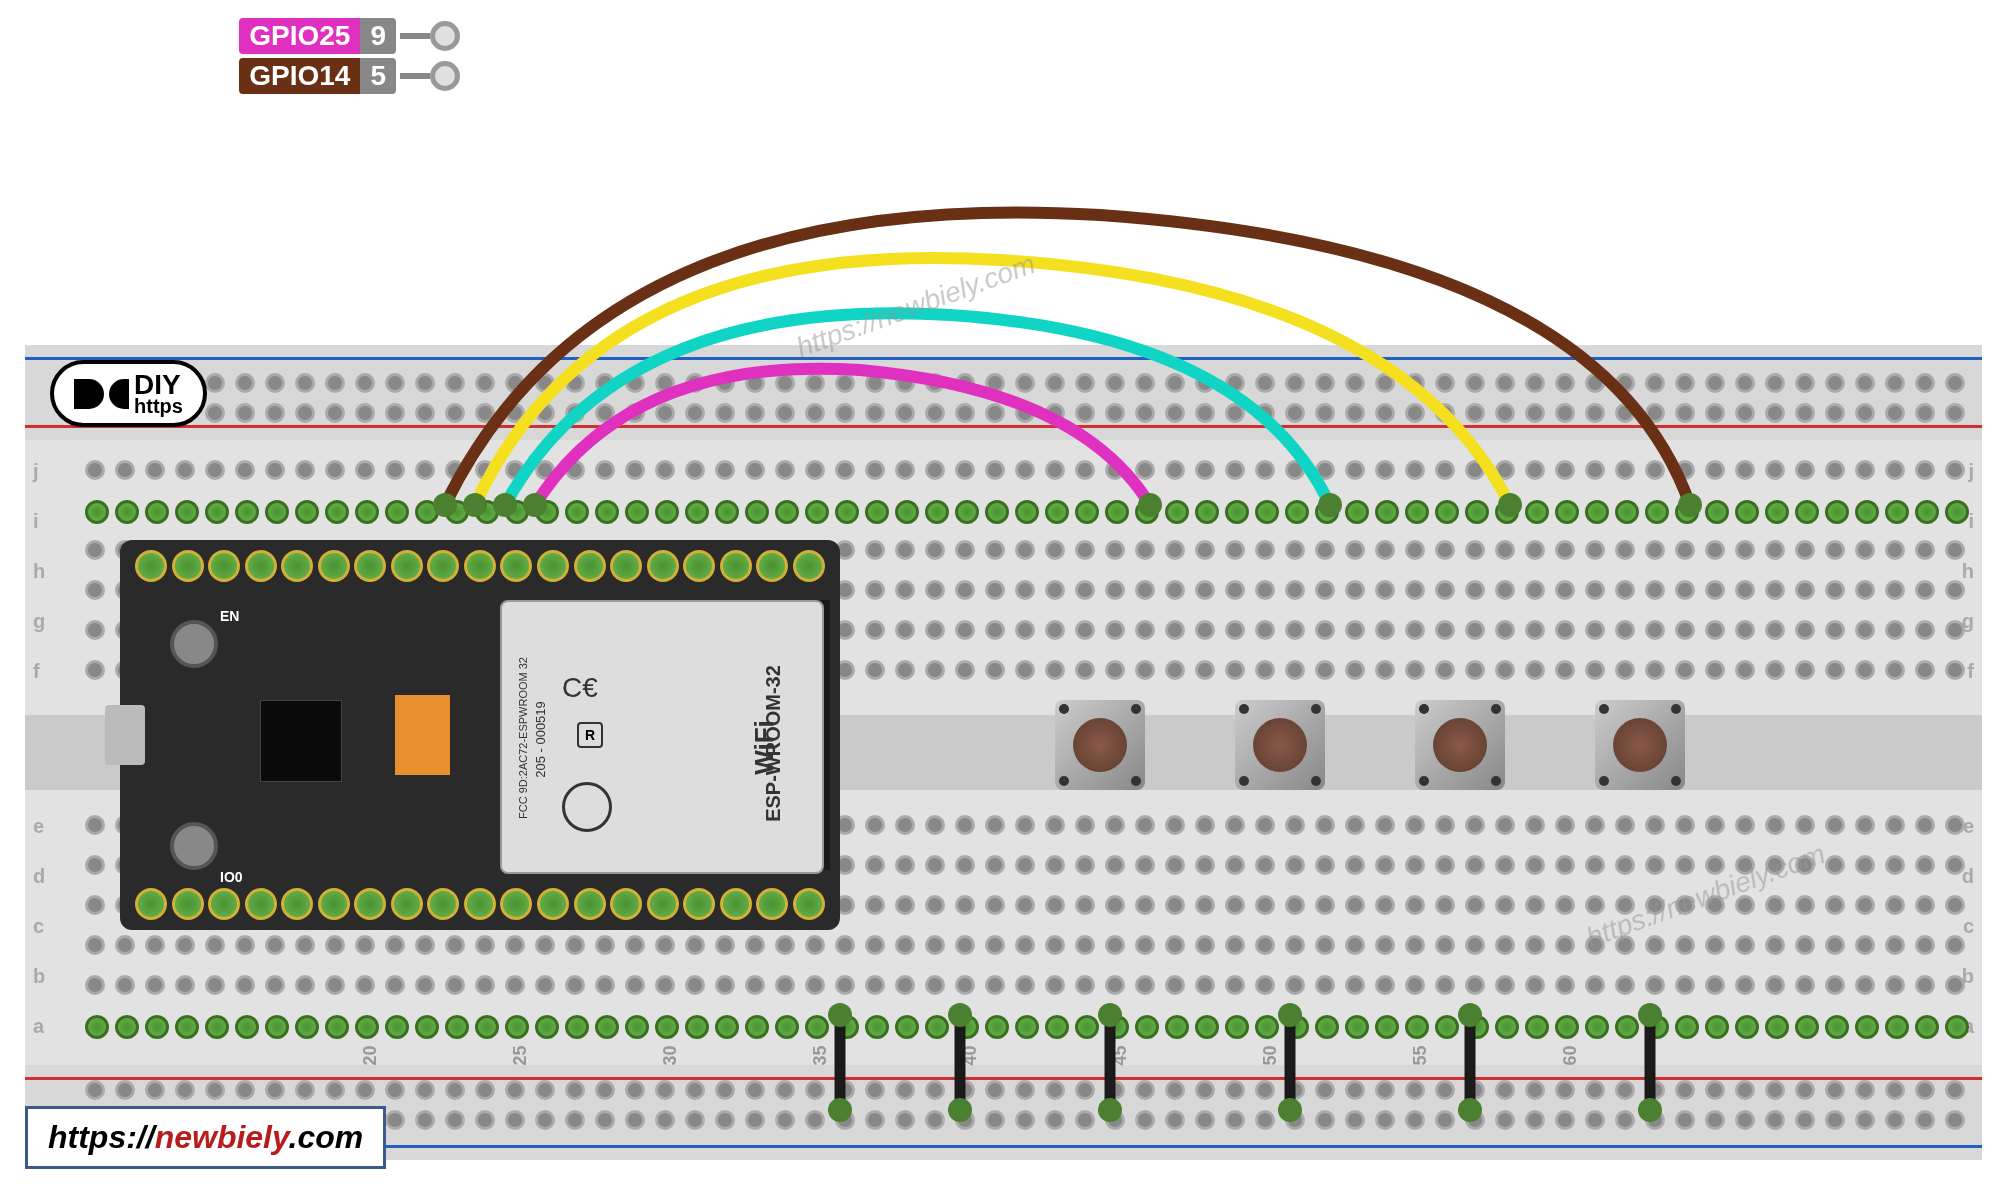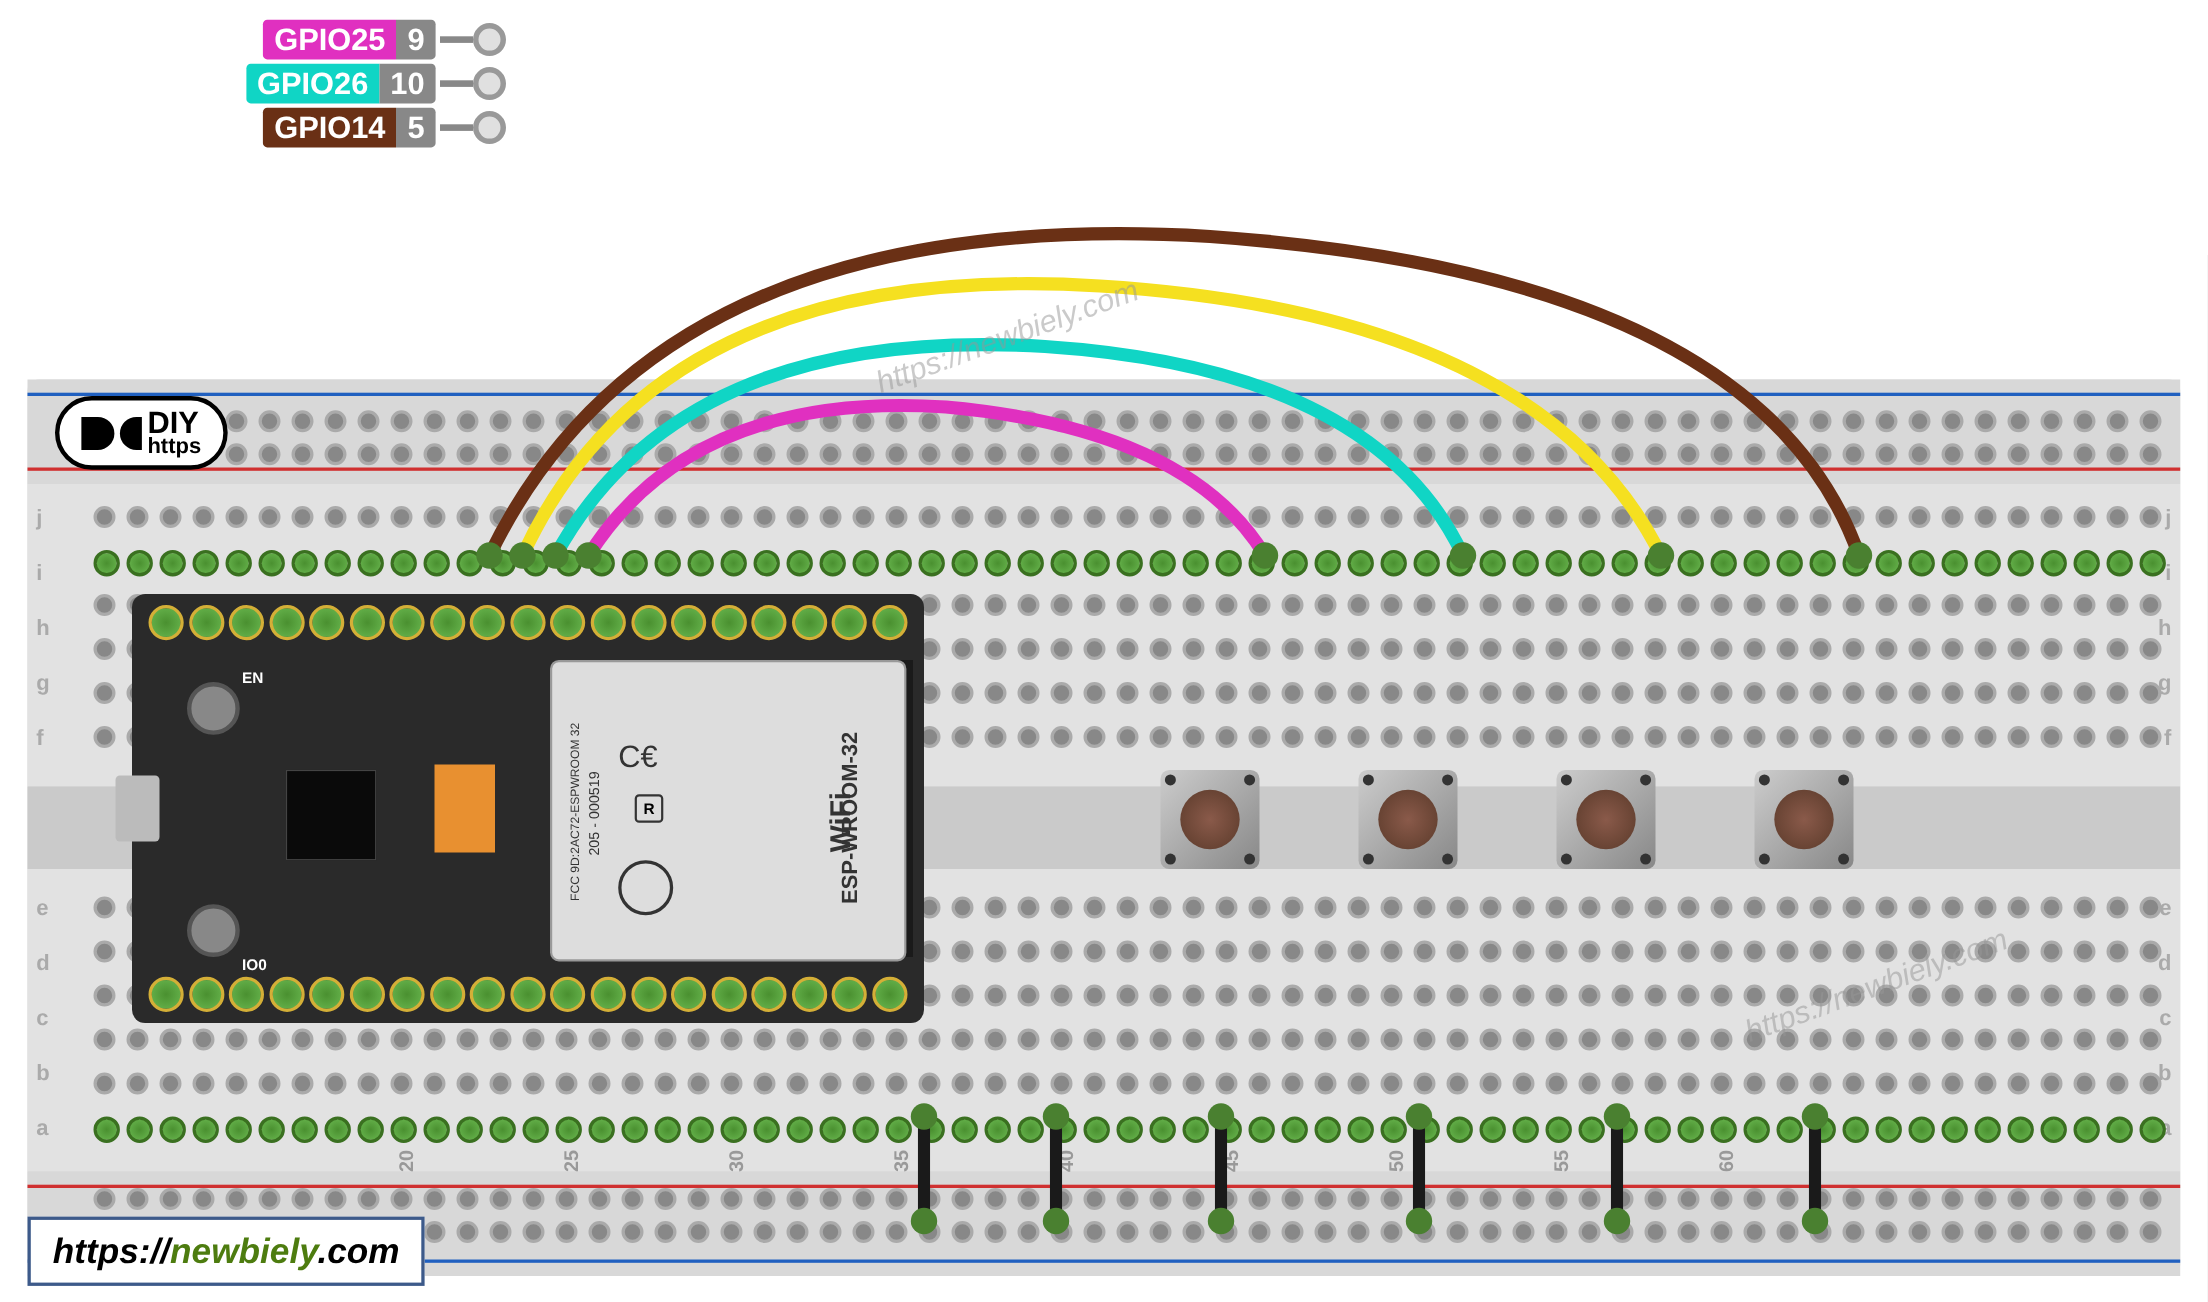--- a/index.html
+++ b/index.html
@@ -357,47 +357,41 @@
     bottom: 15px;
     left: 25px;
     background: #fff;
     border: 3px solid #3d5a8a;
     padding: 10px 20px;
     font-size: 32px;
     font-style: italic;
     font-weight: bold;
   }
   .url-box .highlight {
-    color: #4d7c0f;
+    color: #b91c1c;
   }
   
   .wires-svg {
     position: absolute;
     top: 0;
     left: 0;
     width: 100%;
     height: 100%;
     pointer-events: none;
   }
 </style>
 </head>
 <body>
 
 <div class="container">
 
   <div class="pin-legend">
     <div class="pin-row">
       <span class="pin-label" style="background:#e030c0">GPIO25</span>
       <span class="pin-num">9</span>
-      <div class="pin-line"></div>
-      <div class="pin-circle"></div>
-    </div>
-    <div class="pin-row">
-      <span class="pin-label" style="background:#10d5c5">GPIO26</span>
-      <span class="pin-num">10</span>
       <div class="pin-line"></div>
       <div class="pin-circle"></div>
     </div>
     <div class="pin-row">
       <span class="pin-label" style="background:#6a3015">GPIO14</span>
       <span class="pin-num">5</span>
       <div class="pin-line"></div>
       <div class="pin-circle"></div>
     </div>
   </div>

